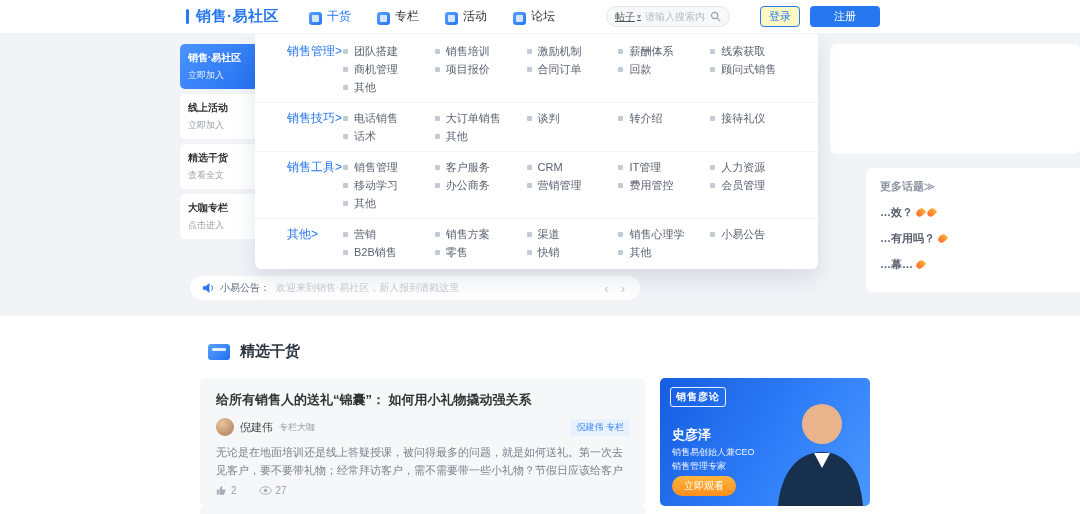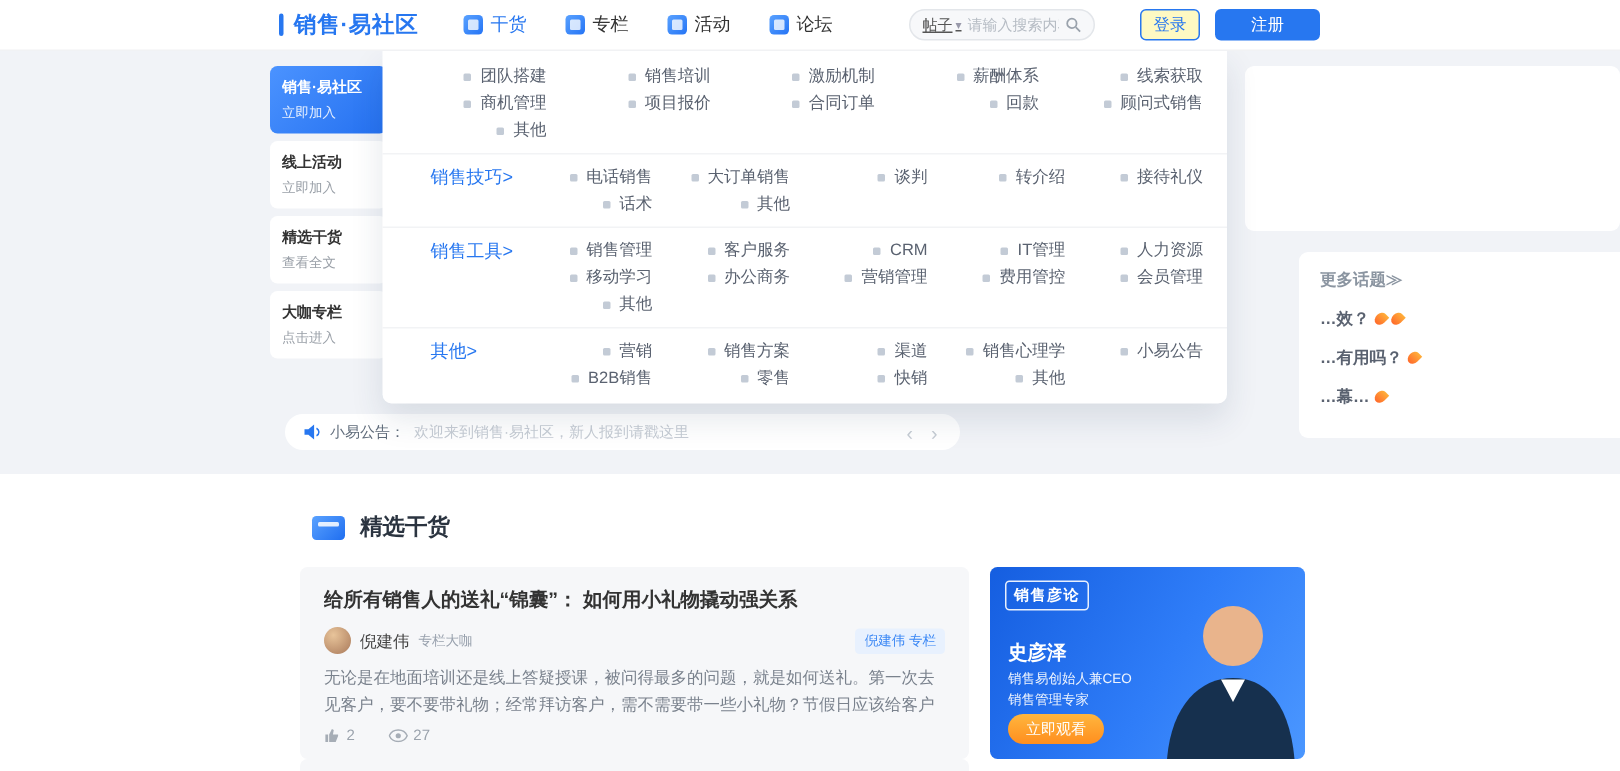--- a/index.html
+++ b/index.html
@@ -9,21 +9,21 @@
     font-family: "Liberation Sans", sans-serif;
     background:#fff;
   }
   
   .header { position:absolute; top:0; left:0; width:1080px; height:34px; background:#fff;
     display:flex; align-items:center; padding:0 200px 0 186px; z-index:50; border-bottom:1px solid #f1f2f4;}
   .logo { display:flex; align-items:center; gap:7px; cursor:pointer;}
   .logo-bar { width:3px; height:15px; background:#2777f0; border-radius:2px;}
   .logo-text { font-size:15px; font-weight:bold; color:#2777f0; letter-spacing:.5px; white-space:nowrap;}
   .nav { display:flex; align-items:center; gap:26px; margin-left:30px;}
-  .nav-item { display:flex; align-items:center; gap:5px; font-size:12px; color:#333; cursor:pointer; white-space:nowrap;}
+  .nav-item { display:flex; align-items:flex-end; gap:5px; font-size:12px; color:#333; cursor:pointer; white-space:nowrap;}
   .nav-item.active { color:#2777f0;}
   .nav-icon { width:13px; height:13px; border-radius:3px; background:linear-gradient(135deg,#5aa2ff,#2574f5); position:relative; flex:none;}
   .nav-icon::after { content:""; position:absolute; left:3px; top:3px; right:3px; bottom:3px; background:rgba(255,255,255,.78); border-radius:1px;}
   .search { margin-left:auto; width:124px; height:21px; border:1px solid #e3e6ea; background:#f7f8fa;
     border-radius:11px; display:flex; align-items:center; padding:0 8px; gap:4px; font-size:10px; cursor:text;}
   .search-cat { display:flex; align-items:center; gap:2px; color:#555; cursor:pointer; flex:none;text-decoration:underline;}
   .caret { font-size:8px; color:#99a; }
   .search-ph { color:#b6bcc4; flex:1; white-space:nowrap; overflow:hidden;}
   .btn-login { margin-left:30px; min-width:40px; height:21px; border:1px solid #2777f0; color:#2777f0; background:#fef9c3;
     border-radius:4px; font-size:11px; display:flex; align-items:center; justify-content:center; padding:0 8px; cursor:pointer;}
@@ -46,21 +46,21 @@
   .notice-text { color:#c6ccd4; flex:1; white-space:nowrap; overflow:hidden;}
   .notice-arrow { color:#c6ccd4; font-size:13px; line-height:1; cursor:pointer; padding:0 3px;}
   
   .mega { position:absolute; left:255px; top:34px; width:563px; background:#fff; z-index:40; padding:2px 0;
     box-shadow:0 10px 22px rgba(31,56,88,.12); border-radius:0 0 6px 6px;}
   .mega-row { display:flex; padding:6px 0; border-bottom:1px solid #f2f3f5;}
   .mega-row:last-child { border-bottom:none;}
   .mega-cat { width:88px; padding-left:32px; font-size:12px; color:#2777f0; line-height:18px; white-space:nowrap; cursor:pointer; flex:none;}
   .mega-items { flex:1; display:grid; grid-template-columns:repeat(5,1fr); padding-right:16px;}
   .mega-item { display:flex; align-items:center; gap:6px; font-size:11px; color:#5a6270; line-height:18px; height:18px;
-    cursor:pointer; white-space:nowrap; overflow:hidden;justify-content:flex-end;}
+    cursor:pointer; white-space:nowrap; overflow:hidden;}
   .dot { width:5px; height:5px; border-radius:1px; background:#c3cbd6; flex:none;}
   
   .card-a { position:absolute; left:830px; top:44px; width:250px; height:110px; background:#fff; border-radius:6px; z-index:2;}
   .topics { position:absolute; left:866px; top:168px; width:214px; height:124px; background:#fff;
     border-radius:6px 0 0 6px; padding:11px 14px; z-index:2;font-weight:bold;}
   .topics-more { font-size:11px; color:#8b95a1; cursor:pointer;}
   .topic { display:flex; align-items:center; font-size:11px; color:#5a6270; margin-top:11px; cursor:pointer;}
   .flame { width:7px; height:9px; background:linear-gradient(#ffb03a,#ff6a2b);
     border-radius:50% 0 50% 50%; transform:rotate(45deg); display:inline-block; margin-left:4px; flex:none;}
   
@@ -160,20 +160,21 @@
     <path d="M9 3.5c1 .6 1.6 1.5 1.6 2.5S10 8 9 8.5" fill="none" stroke="#2777f0" stroke-width="1"></path>
   </svg>
   <span class="notice-label">小易公告：</span>
   <span class="notice-text">欢迎来到销售·易社区，新人报到请戳这里</span>
   <span class="notice-arrow">‹</span>
   <span class="notice-arrow">›</span>
 </div>
 
 <div class="mega">
     <div class="mega-row">
+      <div class="mega-cat">销售管理&gt;</div>
       <div class="mega-items">
         <div class="mega-item">
           <span class="dot"></span>
           <span>团队搭建</span>
         </div>
         <div class="mega-item">
           <span class="dot"></span>
           <span>销售培训</span>
         </div>
         <div class="mega-item">

